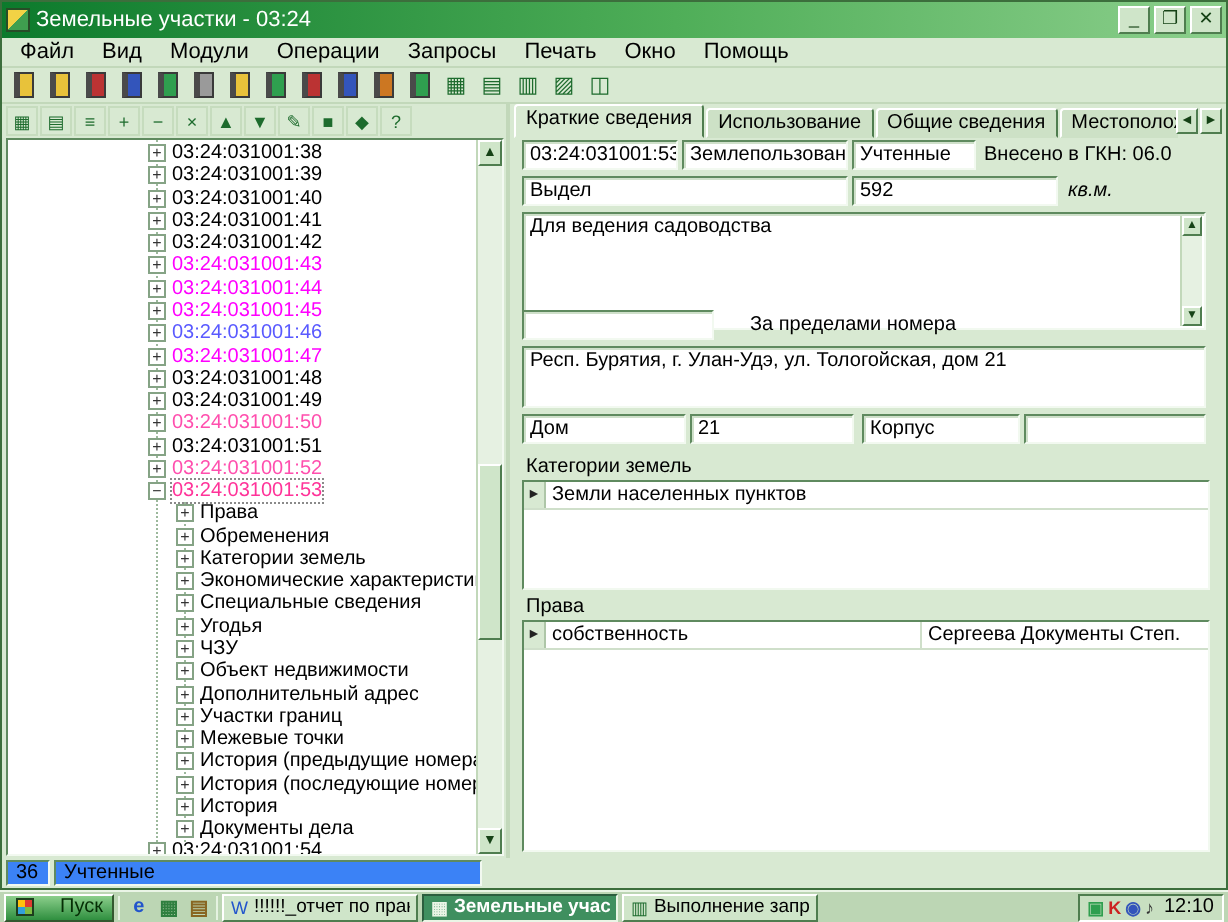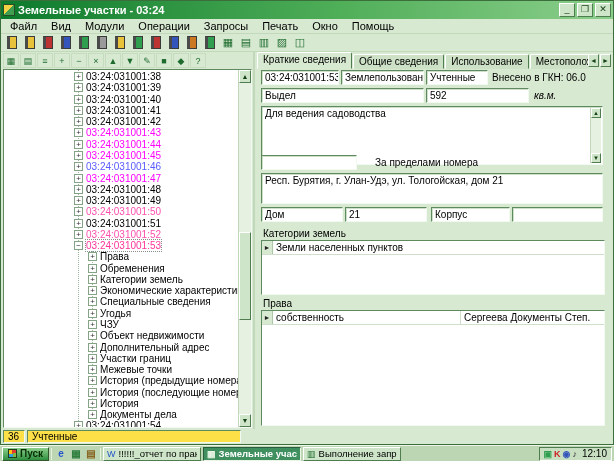--- a/index.html
+++ b/index.html
@@ -4,21 +4,21 @@
 <style>
   *{margin:0;padding:0;box-sizing:border-box;}
   html,body{width:614px;height:461px;}
   body{font-family:"Liberation Sans",sans-serif;font-size:11px;color:#000;overflow:hidden;}
   .screen{position:relative;width:614px;height:461px;background:#bcd6b4;overflow:hidden;}
 
   
   .app-window{position:absolute;left:0;top:0;right:0;height:445px;background:#d8e9d2;border:1px solid #3c6e3c;display:flex;flex-direction:column;}
   .titlebar{height:18px;flex:none;background:linear-gradient(90deg,#0c7a2c,#4fae58 55%,#8ccf8c);display:flex;align-items:center;gap:3px;padding:0 2px;}
   .app-icon{width:12px;height:12px;flex:none;background:linear-gradient(135deg,#f2d245 50%,#3f9f4f 50%);border:1px solid #274d27;}
-  .title-text{flex:1;color:#fff;font-weight:bold;font-size:11px;white-space:nowrap;overflow:hidden;}
+  .title-text{flex:1;color:#fff;font-weight:normal;font-size:11px;white-space:nowrap;overflow:hidden;}
   .win-buttons{display:flex;gap:2px;}
   .winbtn{width:16px;height:14px;background:#cfe5c9;border:1px solid;border-color:#ffffff #4f7d4f #4f7d4f #ffffff;font-size:9px;line-height:11px;text-align:center;color:#164216;cursor:default;}
 
   .menubar{height:15px;flex:none;display:flex;align-items:center;padding-left:2px;border-bottom:1px solid #c2d8ba;}
   .menu-item{padding:1px 7px;white-space:nowrap;}
 
   .toolbar{height:18px;flex:none;display:flex;align-items:center;gap:2px;padding-left:3px;border-bottom:1px solid #c2d8ba;}
   .tb-icon{width:16px;height:16px;display:flex;align-items:center;justify-content:center;font-size:11px;}
   .book{display:inline-block;width:10px;height:13px;border:1px solid #3a3a3a;border-left:3px solid #4a4a4a;}
 
@@ -56,27 +56,27 @@
 
   .grid{position:absolute;background:#fff;border:1px solid;border-color:#5f8a5f #f2f9f0 #f2f9f0 #5f8a5f;overflow:hidden;}
   .grid-row{display:flex;height:14px;border-bottom:1px solid #cfdfca;align-items:stretch;font-size:10px;}
   .row-sel{flex:none;width:11px;background:#d8e9d2;border-right:1px solid #aec6a8;font-size:7px;display:flex;align-items:center;justify-content:center;color:#222;}
   .cell{padding:1px 3px;white-space:nowrap;overflow:hidden;}
   .cell.c1{flex:none;width:188px;border-right:1px solid #cfdfca;}
   .cell.c2{flex:1;}
   .cell.wide{flex:1;}
 
   .statusbar{height:15px;flex:none;display:flex;gap:2px;padding:1px 2px;}
-  .status-cell{background:#fde047;border:1px solid;border-color:#5f8a5f #f2f9f0 #f2f9f0 #5f8a5f;font-size:10px;padding:0 4px;white-space:nowrap;overflow:hidden;}
+  .status-cell{background:#3b82f6;border:1px solid;border-color:#5f8a5f #f2f9f0 #f2f9f0 #5f8a5f;font-size:10px;padding:0 4px;white-space:nowrap;overflow:hidden;}
   .status-cell.count{width:22px;flex:none;}
   .status-cell.filter{width:214px;flex:none;}
 
   
   .taskbar{position:absolute;left:0;right:0;bottom:0;height:16px;background:#bcd6b4;border-top:1px solid #eaf5e6;display:flex;align-items:center;gap:2px;padding:0 2px;}
-  .start-btn{height:14px;flex:none;display:flex;align-items:center;gap:3px;background:linear-gradient(#8ccf8c,#2f8f3f);border:1px solid;border-color:#ffffff #33582f #33582f #ffffff;font-size:10px;font-weight:bold;padding:0 5px;color:#052e05;}
+  .start-btn{height:14px;flex:none;display:flex;align-items:center;gap:13px;background:linear-gradient(#8ccf8c,#2f8f3f);border:1px solid;border-color:#ffffff #33582f #33582f #ffffff;font-size:10px;font-weight:normal;padding:0 5px;color:#052e05;}
   .win-flag{width:9px;height:9px;background:conic-gradient(#e03c31 0 25%,#7fbb42 0 50%,#32a0da 0 75%,#ffc20e 0);border:1px solid #1d3d1d;}
   .ql-icon{width:14px;height:13px;display:flex;align-items:center;justify-content:center;font-size:10px;font-weight:bold;}
   .tb-sep{width:1px;height:12px;background:#8fae88;border-right:1px solid #e5f2e1;flex:none;}
   .task-btn{height:14px;width:98px;flex:none;display:flex;align-items:center;gap:3px;background:#cfe5c9;border:1px solid;border-color:#ffffff #4f7d4f #4f7d4f #ffffff;font-size:9.5px;padding:0 3px;overflow:hidden;font-family:"Liberation Sans",sans-serif;}
   .task-btn .task-label{white-space:nowrap;overflow:hidden;}
   .task-btn.active{background:#3f8f5f;border-color:#2b5e3e #eaf5e6 #eaf5e6 #2b5e3e;color:#fff;font-weight:bold;}
   .task-icon{flex:none;font-size:9px;}
   .tray{margin-left:auto;height:14px;display:flex;align-items:center;gap:2px;background:#c8dfc1;border:1px solid;border-color:#4f7d4f #ffffff #ffffff #4f7d4f;padding:0 4px;}
   .tray-icon{font-size:9px;font-weight:bold;line-height:12px;}
   .clock{font-size:10px;padding-left:3px;}
@@ -309,22 +309,22 @@
               <div class="scroll-thumb"></div>
             </div>
             <div class="scroll-arrow">▼</div>
           </div>
         </div>
       </div>
 
       <div class="right-panel">
         <div class="tabs" id="tabs">
             <span class="tab active">Краткие сведения</span>
+            <span class="tab">Использование</span>
             <span class="tab">Общие сведения</span>
-            <span class="tab">Использование</span>
             <span class="tab">Местоположение</span>
           </div>
         <div class="tab-arrows">
           <div class="tab-arrow">◄</div>
           <div class="tab-arrow">►</div>
         </div>
 
         <div class="fld" style="left:6px;top:18px;width:78px;">03:24:031001:53</div>
         <div class="fld" style="left:86px;top:18px;width:83px;">Землепользование</div>
         <div class="fld" style="left:171px;top:18px;width:62px;">Учтенные</div>

